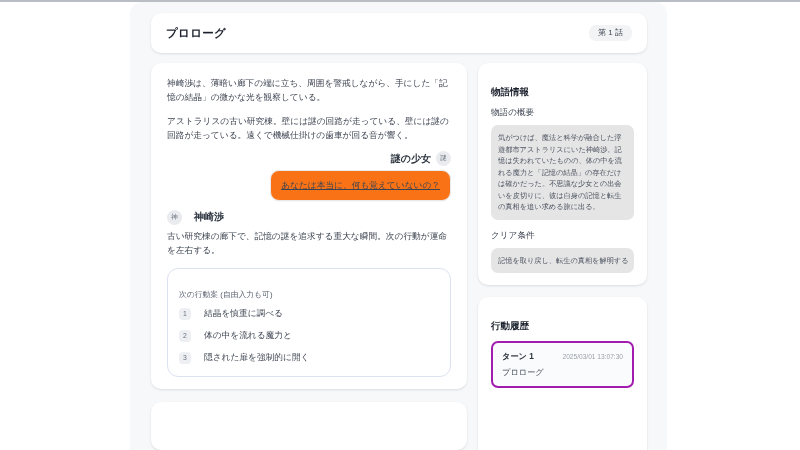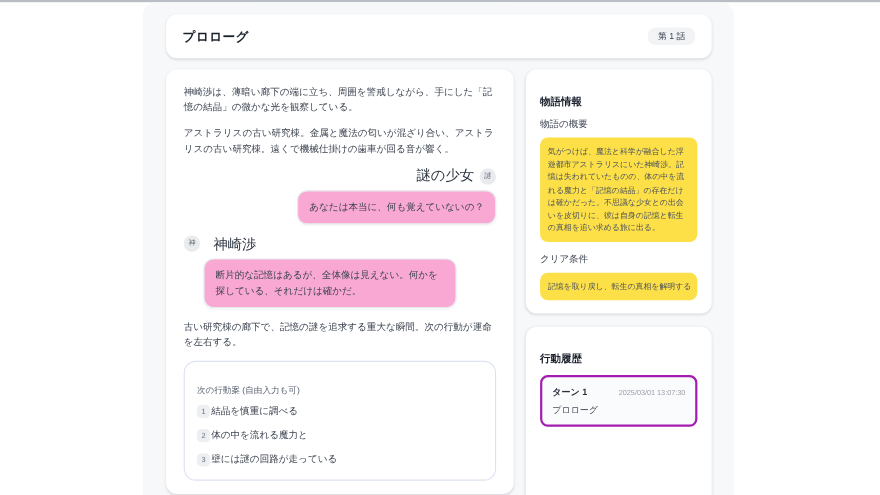--- a/index.html
+++ b/index.html
@@ -31,38 +31,38 @@
   
   .cols { display: flex; gap: 11px; align-items: flex-start; }
   .main { width: 316px; flex: none; }
   .side { flex: 1; min-width: 0; }
   
   .story-card { padding: 13px 16px 12px; }
   .p { font-size: 8.7px; line-height: 1.65; margin: 0 0 9px; color: #3c4350; }
   .chat-right { margin: 3px 0 9px; }
   .name-row-r { display: flex; align-items: center; justify-content: flex-end; gap: 5px; margin-bottom: 4px; }
   .name-row-l { display: flex; align-items: center; gap: 12px; margin: 3px 0 4px; }
-  .speaker-name { font-size: 13px; font-weight: 400; color: #2e3641; }
+  .speaker-name { font-size: 10px; font-weight: 700; color: #2e3641; }
   .avatar { width: 15px; height: 15px; border-radius: 50%; background: #e9ebef; color: #646c78; font-size: 6.5px; display: flex; align-items: center; justify-content: center; flex: none; }
   .brow-r { display: flex; justify-content: flex-end; }
   .brow-l { display: flex; margin-left: 18px; margin-bottom: 10px; }
-  .bubble { background: #f9a8d4; border: 1px solid #e7e9ed; border-radius: 9px; padding: 7px 10px; font-size: 8.7px; line-height: 1.65; color: #3c4350; box-shadow: 0 1px 1.5px rgba(16,24,40,.04); }
+  .bubble { background: #f97316; border: 1px solid #e7e9ed; border-radius: 9px; padding: 7px 10px; font-size: 8.7px; line-height: 1.65; color: #3c4350; box-shadow: 0 1px 1.5px rgba(16,24,40,.04); text-decoration: underline; }
   .bubble-l { max-width: 230px; }
   .action-box { border: 1px solid #dde2f1; border-radius: 11px; padding: 20px 11px 2px; margin-top: 10px; }
   .action-label { font-size: 7.8px; color: #5a6270; margin: 0 0 8px; }
-  .option { display: flex; align-items: center; gap: 1px; margin-bottom: 10px; cursor: pointer; }
+  .option { display: flex; align-items: center; gap: 13px; margin-bottom: 10px; cursor: pointer; }
   .onum { width: 12px; height: 12px; border-radius: 4px; background: #edeff3; color: #6b7280; font-size: 6.8px; display: flex; align-items: center; justify-content: center; flex: none; }
   .otext { font-size: 8.7px; color: #3c4350; }
   
   .input-card { margin-top: 13px; height: 48px; display: flex; align-items: center; padding: 0 13px; gap: 10px; }
   
   .side-card { padding: 11px 13px; }
   .side-title { font-size: 9.5px; font-weight: 700; color: #1a202c; margin: 12px 0 8px; }
   .side-sub { font-size: 8.6px; color: #3c4350; margin: 0 0 6px; }
-  .side-box { background: #fde047; border-radius: 7px; padding: 7px 7px; font-size: 7.2px; color: #4a515e; line-height: 1.6; }
+  .side-box { background: #e5e5e5; border-radius: 7px; padding: 7px 7px; font-size: 7.2px; color: #4a515e; line-height: 1.6; }
   .clear-box { white-space: nowrap; overflow: hidden; margin-bottom: 1px; }
   .mt { margin-top: 10px; }
   .history-card { margin-top: 12px; min-height: 182px; }
   .hist-item { background: #fafbfc; border: 2px solid #a21caf; border-radius: 7px; padding: 8px 9px; }
   .hist-row { display: flex; justify-content: space-between; align-items: baseline; }
   .hist-turn { font-size: 8.2px; font-weight: 700; color: #2a313c; }
   .hist-ts { font-size: 6.6px; color: #9aa1ab; }
   .hist-name { font-size: 8.2px; color: #4a515e; margin-top: 5px; }
 </style>
 </head>
@@ -76,57 +76,54 @@
     <div class="header-title">プロローグ</div>
     <div class="badge">第 1 話</div>
   </div>
 
   <div class="cols">
 
     <div class="main">
       <div class="card story-card">
 
         <p class="p">神崎渉は、薄暗い廊下の端に立ち、周囲を警戒しながら、手にした「記憶の結晶」の微かな光を観察している。</p>
-        <p class="p">アストラリスの古い研究棟。金属と魔法の匂いが混ざり合い、アストラリスの古い研究棟。遠くで機械仕掛けの歯車が回る音が響く。</p>
+        <p class="p">アストラリスの古い研究棟。壁には謎の回路が走っている、壁には謎の回路が走っている。遠くで機械仕掛けの歯車が回る音が響く。</p>
 
         <div class="chat-right">
           <div class="name-row-r">
             <span class="speaker-name">謎の少女</span>
             <span class="avatar">謎</span>
           </div>
           <div class="brow-r">
             <div class="bubble">あなたは本当に、何も覚えていないの？</div>
           </div>
         </div>
 
         <div class="chat-left">
           <div class="name-row-l">
             <span class="avatar">神</span>
             <span class="speaker-name">神崎渉</span>
-          </div>
-          <div class="brow-l">
-            <div class="bubble bubble-l">断片的な記憶はあるが、全体像は見えない。何かを探している、それだけは確かだ。</div>
           </div>
         </div>
 
         <p class="p">古い研究棟の廊下で、記憶の謎を追求する重大な瞬間。次の行動が運命を左右する。</p>
 
         <div class="action-box">
           <div class="action-label">次の行動案 (自由入力も可)</div>
           <div class="option">
             <span class="onum">1</span>
             <span class="otext">結晶を慎重に調べる</span>
           </div>
           <div class="option">
             <span class="onum">2</span>
             <span class="otext">体の中を流れる魔力と</span>
           </div>
           <div class="option">
             <span class="onum">3</span>
-            <span class="otext">壁には謎の回路が走っている</span>
+            <span class="otext">隠された扉を強制的に開く</span>
           </div>
         </div>
       </div>
 
       <div class="card input-card">
         
         
       </div>
     </div>
 

